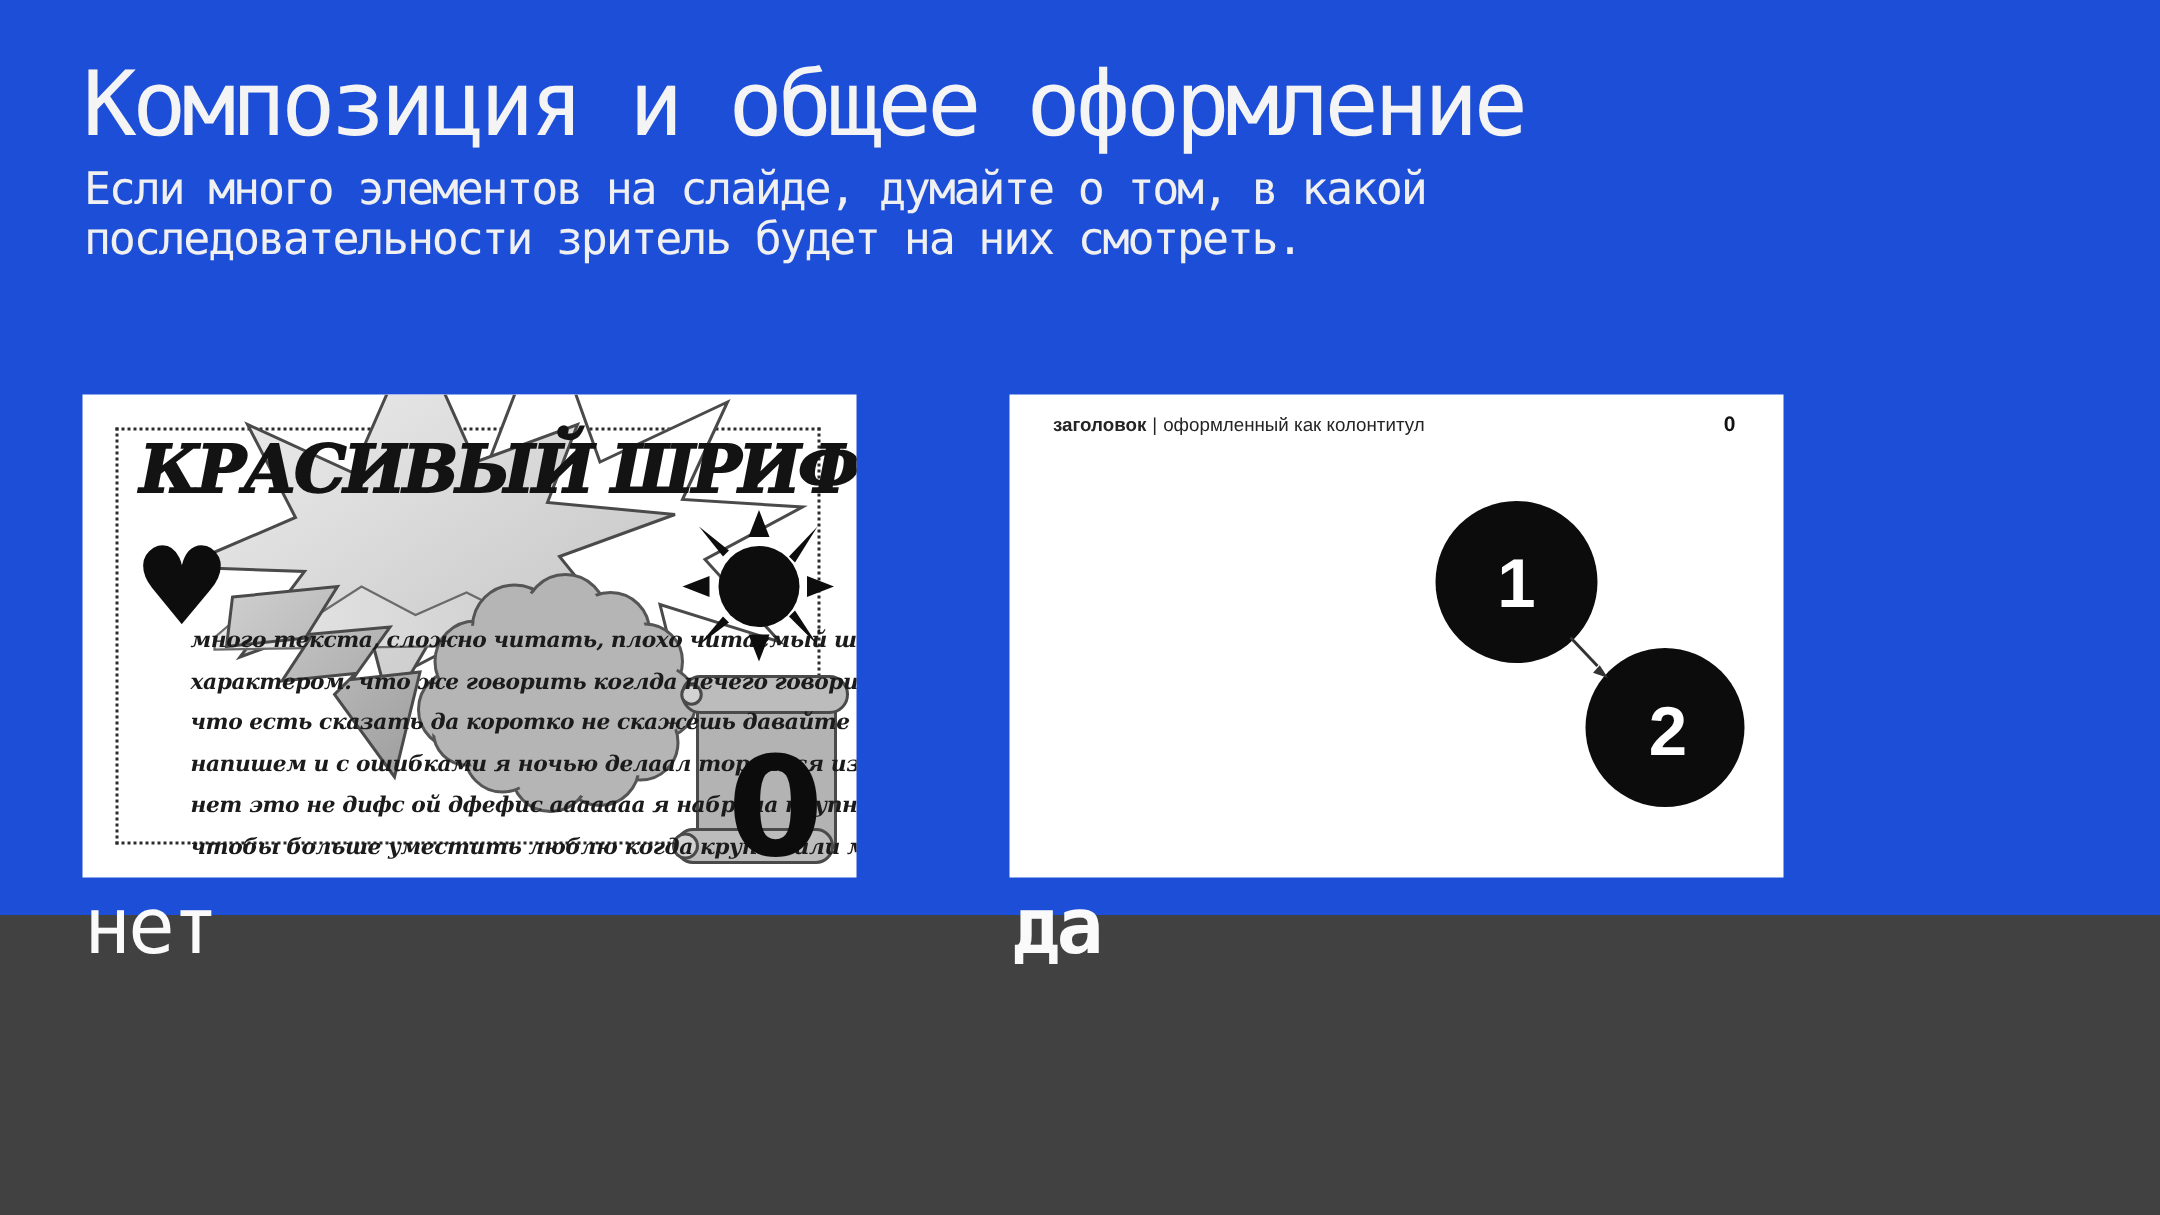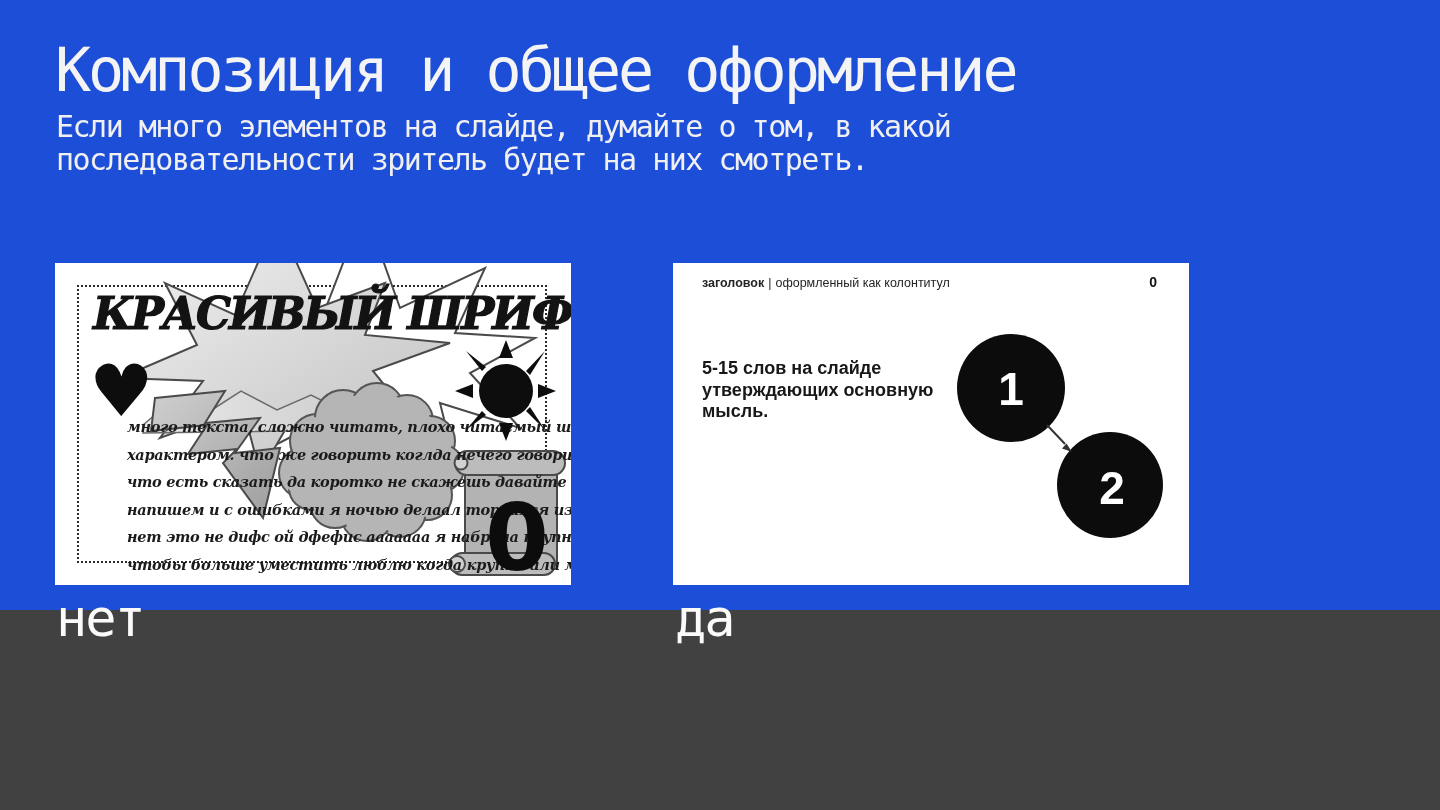--- a/index.html
+++ b/index.html
@@ -88,21 +88,21 @@
     font-size:46px; fill:#ffffff;
   }
 
   
   .verdict-label {
     position:absolute; top:592px;
     font-family:"DejaVu Sans Mono", monospace;
     font-size:52px; letter-spacing:-2px; line-height:1; color:#fafafa;
   }
   .verdict-label.no  { left:56px; }
-  .verdict-label.yes { left:675px; }
+  .verdict-label.yes { left:675px;font-weight:bold; }
 </style>
 </head>
 <body>
 
 <div class="stage">
 
   <div class="deck-title">Композиция и общее оформление</div>
   <div class="deck-subtitle">
     <div>Если много элементов на слайде, думайте о том, в какой</div>
     <div>последовательности зритель будет на них смотреть.</div>
@@ -209,25 +209,20 @@
       </g>
     </svg>
   </div>
 
   <div class="slide-card good">
     <div class="running-head">
       <b>заголовок</b><span class="divider">|</span><span>оформленный как колонтитул</span>
     </div>
     <div class="page-number">0</div>
 
-    <div class="good-heading">
-      <div>5-15 слов на слайде</div>
-      <div>утверждающих основную</div>
-      <div>мысль.</div>
-    </div>
 
 
     <svg class="steps-svg" width="516" height="322" viewBox="0 0 516 322">
       <circle cx="338" cy="125" r="54" fill="#0c0c0c"></circle>
       <circle cx="437" cy="222" r="53" fill="#0c0c0c"></circle>
       <line x1="374" y1="162" x2="392" y2="181" stroke="#333333" stroke-width="2"></line>
       <polygon points="399,189 389,185.5 393.5,180.5" fill="#333333"></polygon>
       <text class="step-num" x="338" y="125" dy="0.36em" text-anchor="middle">1</text>
       <text class="step-num" x="439" y="224" dy="0.36em" text-anchor="middle">2</text>
     </svg>

